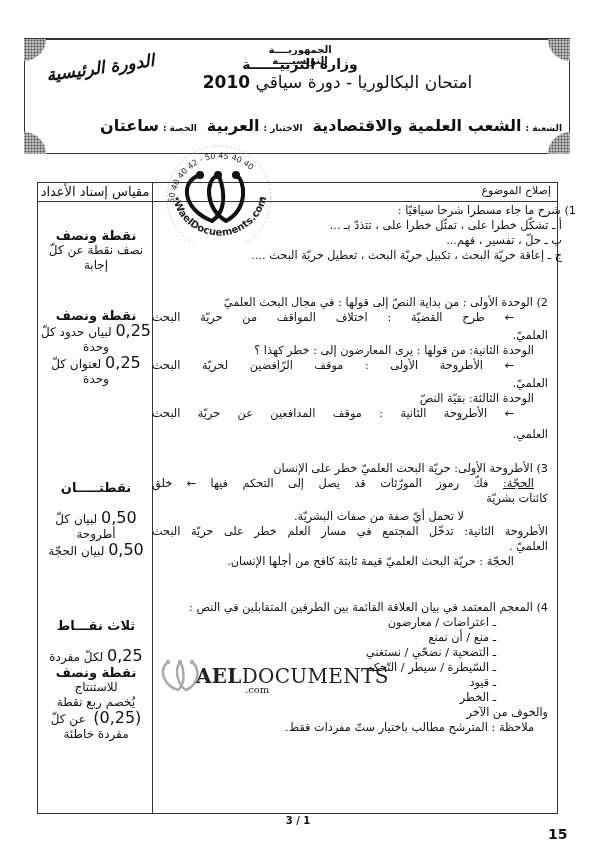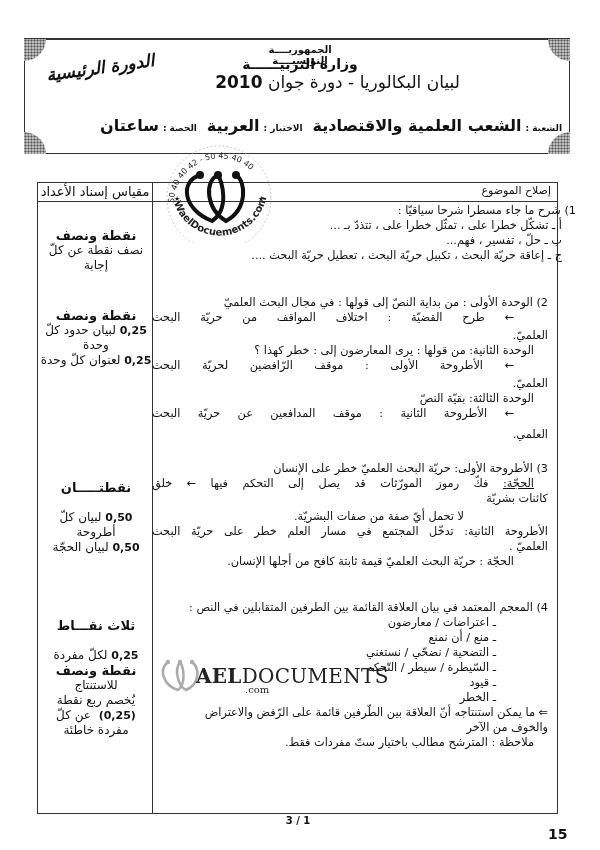--- a/index.html
+++ b/index.html
@@ -42,21 +42,21 @@
     .q { position: absolute; left: 152px; width: 396px; }
     .q .line { white-space: nowrap; }
     .q .indent1 { padding-right: 14px; }
     .q .indent2 { padding-right: 34px; }
     .q .indent3 { padding-right: 84px; }
     .q .just { text-align: justify; text-align-last: justify; }
     .q .underline { text-decoration: underline; }
 
     .mark { position: absolute; left: 40px; width: 112px; text-align: center; font-size: 12px; line-height: 15px; }
     .mark .b { font-weight: bold; font-size: 13px; }
-    .mark .num { font-weight: bold; font-size: 11px; }
+    .mark .num { font-weight: normal; font-size: 16px; }
 
     
     .stamp { left: 160px; top: 143px; width: 118px; height: 100px; }
     .wm2 { left: 160px; top: 650px; width: 180px; height: 50px; }
     .wm2 .brand { position: absolute; left: 36px; top: 14px; font-family: "DejaVu Serif", serif; font-size: 20px; color: #222; letter-spacing: 0.3px; }
     .wm2 .brand b { font-weight: bold; }
     .wm2 .com { position: absolute; left: 85px; top: 34px; font-family: "DejaVu Serif", serif; font-size: 10px; color: #222; }
 
     .pg-frac { left: 268px; top: 815px; width: 60px; text-align: center; font-size: 10px; font-weight: bold; }
     .pg-num { left: 548px; top: 826px; font-size: 14px; font-weight: bold; }
@@ -69,21 +69,21 @@
   <div class="corner c-tr"></div>
   <div class="corner c-bl"></div>
   <div class="corner c-br"></div>
 </div>
 
 <div class="abs rtl t-republic">الجمهوريــــة التونسيــــة</div>
 <div class="abs rtl t-ministry">وزارة التربيــــــة</div>
 <div class="abs rtl t-main-session">الدورة الرئيسية</div>
 
 <div class="abs rtl t-exam">
-  <span>لبيان البكالوريا  -  دورة جوان</span>
+  <span>امتحان البكالوريا  -  دورة سياقي</span>
   <span class="year">2010</span>
 </div>
 
 <div class="abs rtl info-row">
   <span class="info-item">
     <span class="lbl">الشعبة  :</span>
     <span class="val">الشعب العلمية والاقتصادية</span>
   </span>
   <span class="info-item">
     <span class="lbl">الاختبار :</span>
@@ -150,21 +150,20 @@
 </div>
 
 <div class="q rtl body-text" style="top:600px;">
   <div class="line">4) المعجم المعتمد في بيان العلاقة القائمة بين الطرفين المتقابلين في النص :</div>
   <div class="line" style="padding-right:52px;">ـ اعتراضات / معارضون</div>
   <div class="line" style="padding-right:52px;">ـ منع / أن نمنع</div>
   <div class="line" style="padding-right:52px;">ـ التضحية / نضحّي / نستغني</div>
   <div class="line" style="padding-right:52px;">ـ السّيطرة / سيطر / التّحكم</div>
   <div class="line" style="padding-right:52px;">ـ قيود</div>
   <div class="line" style="padding-right:52px;">ـ الخطر</div>
-  <div class="line">⇐ ما يمكن استنتاجه أنّ العلاقة بين الطّرفين قائمة على الرّفض والاعتراض</div>
   <div class="line">والخوف من الآخر</div>
   <div class="line indent1">ملاحظة : المترشح مطالب باختيار ستّ مفردات فقط.</div>
 </div>
 <div class="mark rtl" style="top:618px;">
   <div class="b">ثلاث نقـــاط</div>
   <div style="height:15px;"></div>
   <div><span class="num">0,25</span> <span>لكلّ مفردة</span></div>
   <div class="b">نقطة ونصف</div>
   <div>للاستنتاج</div>
   <div>يُخصم ربع نقطة</div>

